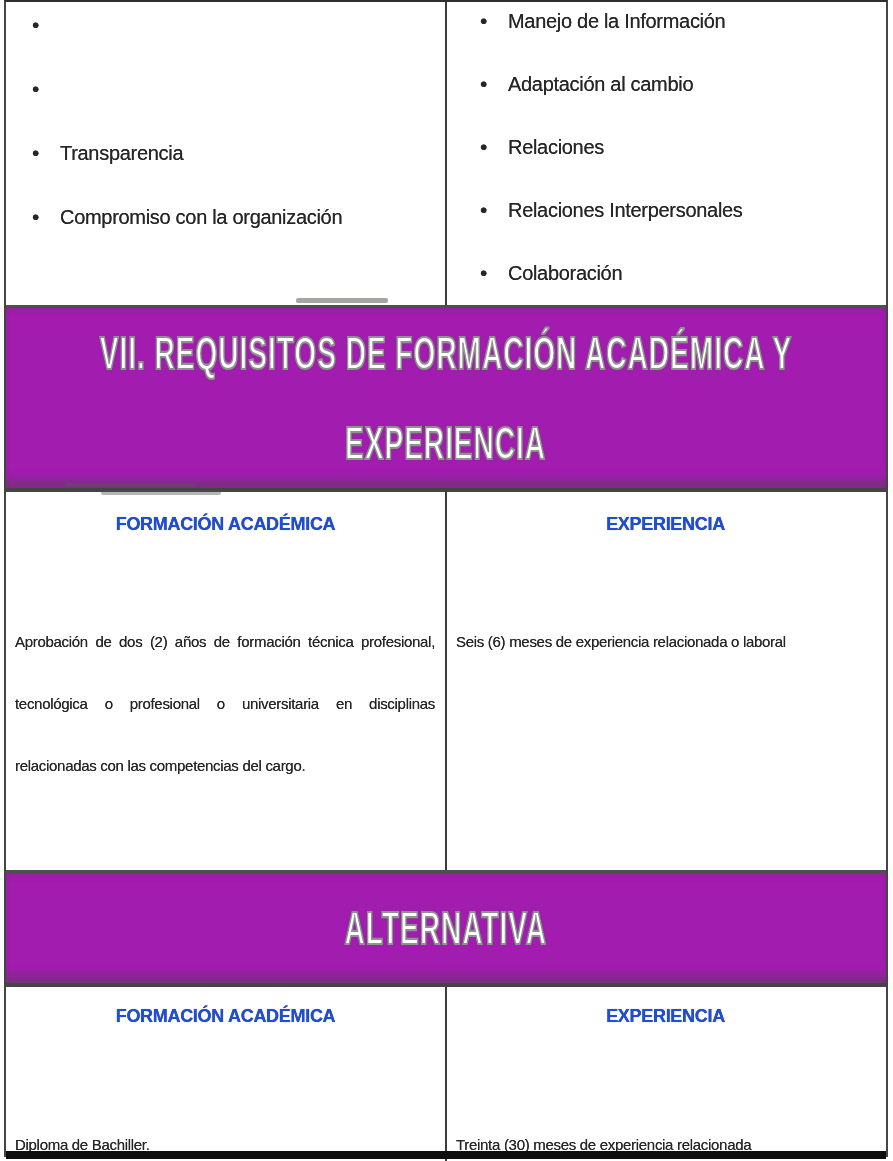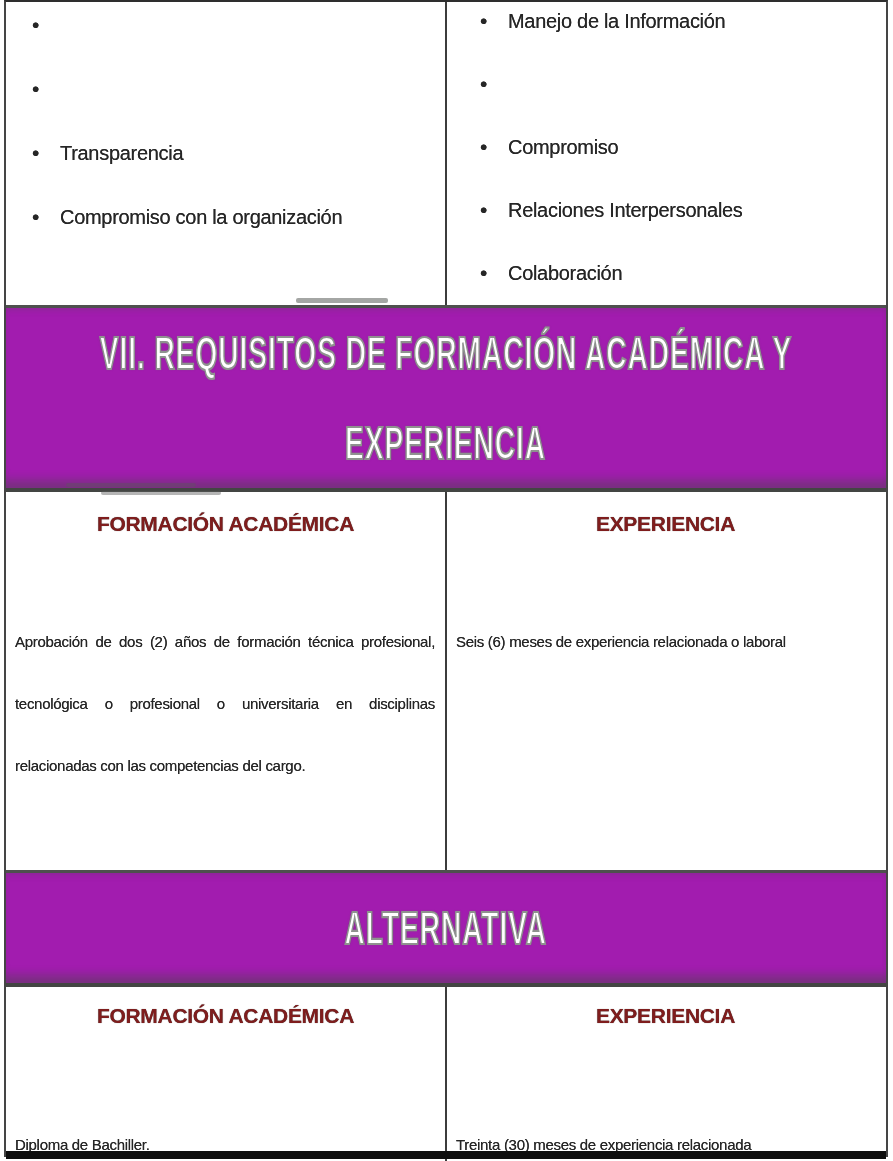--- a/index.html
+++ b/index.html
@@ -41,22 +41,22 @@
     transform:scaleX(0.60); transform-origin:center;
   }
 
   
   .sec { position:relative; display:flex; overflow:hidden; background:#ffffff; }
   .sec2 { height:378px; }
   .sec3 { height:185px; }
   .cell { width:441px; }
   .cell.rightcell { width:443px; }
   .cell-header {
-    margin-top:17px; text-align:center; font-weight:bold; font-size:21px;
-    line-height:30px; letter-spacing:-0.3px; color:#7f1d1d;
+    margin-top:17px; text-align:center; font-weight:bold; font-size:18px;
+    line-height:30px; letter-spacing:-0.3px; color:#1d4ed8;
     text-shadow:0 0 0.7px rgba(30,30,30,0.9);
   }
   .sec3 .cell-header { margin-top:14px; }
   .cell-body {
     margin:72px 10px 0 9px; font-size:15px; line-height:62px; letter-spacing:-0.3px;
   }
   .cell-body.justified { text-align:justify; }
   .cell.rightcell .cell-body { margin-left:11px; }
   .sec3 .cell-body { margin-top:89px; line-height:50px; }
 
@@ -92,24 +92,25 @@
           <span>Compromiso con la organización</span>
         </div>
       </div>
       <div class="comp-col right">
         <div class="bullet-item scan-text">
           <span class="bullet-glyph">•</span>
           <span>Manejo de la Información</span>
         </div>
         <div class="bullet-item scan-text">
           <span class="bullet-glyph">•</span>
+          <span>Adaptación al cambio</span>
         </div>
         <div class="bullet-item scan-text">
           <span class="bullet-glyph">•</span>
-          <span>Compromiso</span>
+          <span>Relaciones</span>
         </div>
         <div class="bullet-item scan-text">
           <span class="bullet-glyph">•</span>
           <span>Relaciones Interpersonales</span>
         </div>
         <div class="bullet-item scan-text">
           <span class="bullet-glyph">•</span>
           <span>Colaboración</span>
         </div>
       </div>

